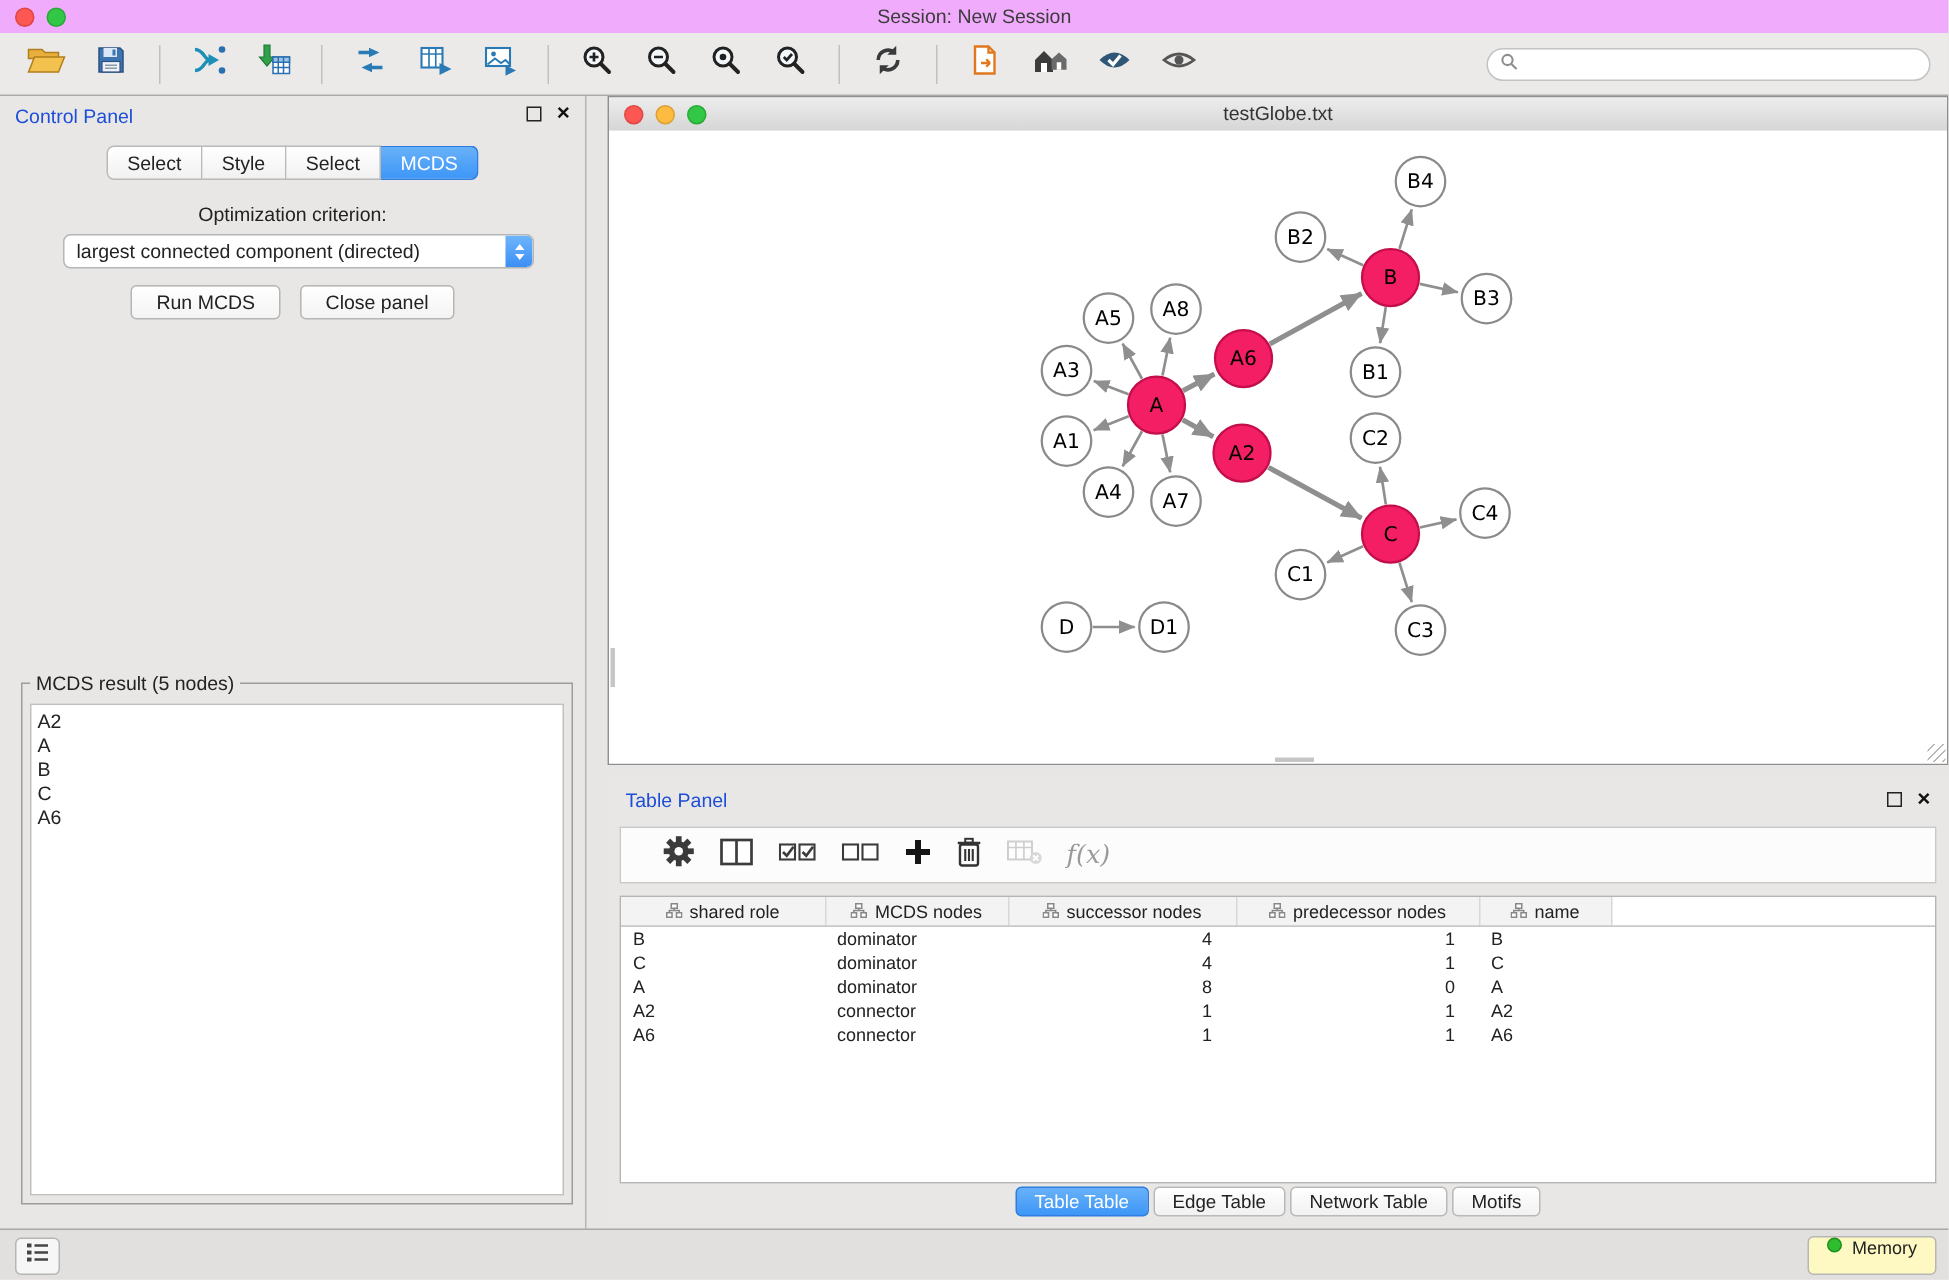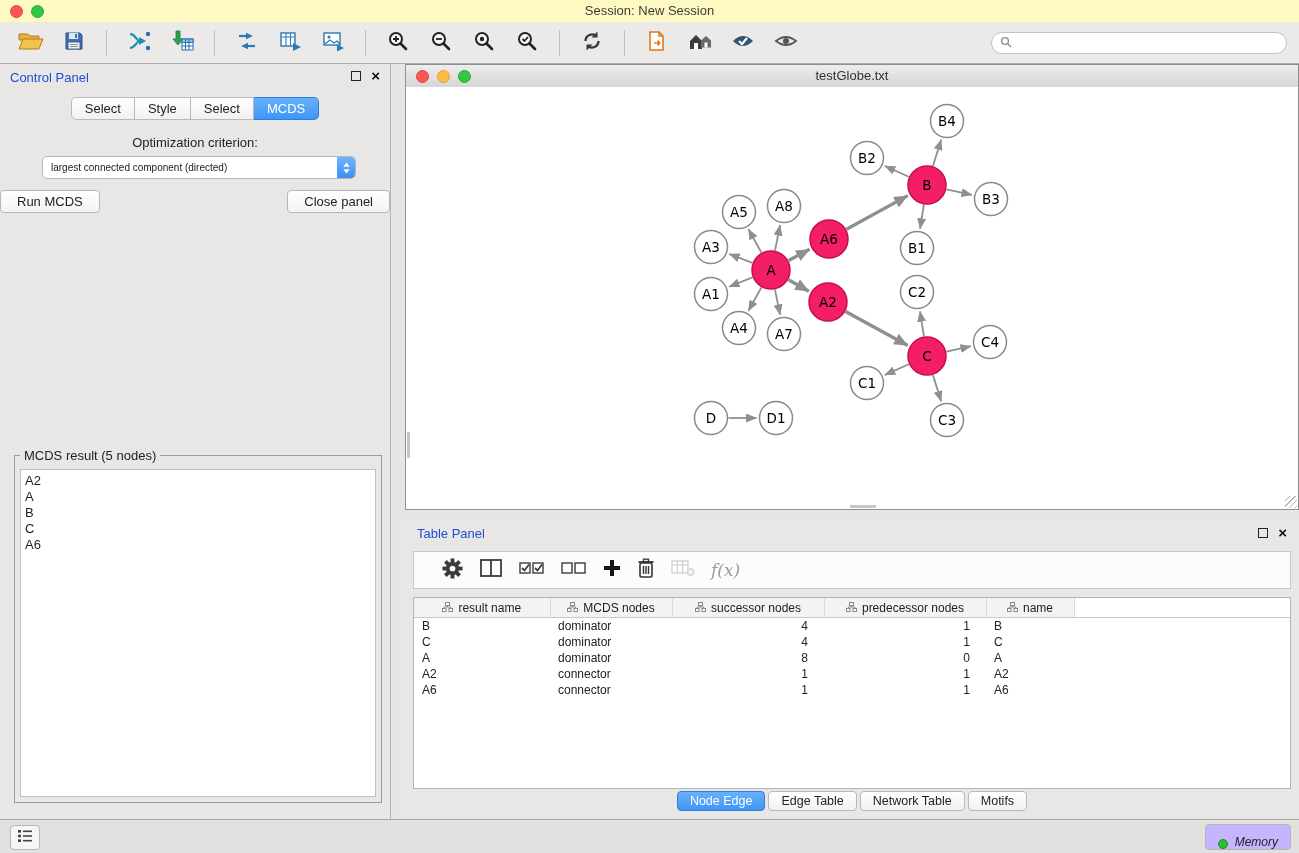--- a/index.html
+++ b/index.html
@@ -1,20 +1,20 @@
 <!DOCTYPE html>
 <html><head>
 <meta charset="utf-8">
 <style>
   html,body{margin:0;padding:0;}
   body{width:1299px;height:853px;position:relative;overflow:hidden;
        font-family:"Liberation Sans","DejaVu Sans",sans-serif;background:#E8E6E5;color:#222;}
 
   
-  .titlebar{position:absolute;top:0;left:0;right:0;height:22px;background:#fef9c3;
+  .titlebar{position:absolute;top:0;left:0;right:0;height:22px;background:#f0abfc;
             text-align:center;line-height:22px;font-size:13px;color:#3c3c3c;}
   .lights{position:absolute;left:10px;top:4.5px;display:flex;gap:8px;}
   .light{width:13px;height:13px;border-radius:50%;box-sizing:border-box;}
   .l-red{background:#FC5753;border:1px solid #DF4744;}
   .l-yellow{background:#FDBC40;border:1px solid #DE9F34;}
   .l-green{background:#33C748;border:1px solid #27AA35;}
 
   
   .toolbar{position:absolute;top:22px;left:0;right:0;height:42px;background:#ECEAE9;
            border-bottom:1px solid #ABABAB;display:flex;align-items:center;padding:0 12px;box-sizing:border-box;}
@@ -34,24 +34,24 @@
   .x-icon{font-size:15px;font-weight:700;color:#111;line-height:14px;}
   #cp-tabs{position:absolute;top:33px;left:0;right:0;display:flex;justify-content:center;}
   .cp-tab{padding:3px 13px;background:linear-gradient(#ffffff,#f1f1f1);border:1px solid #b9b9b9;
           border-left-width:0;font-size:13px;color:#222;}
   .cp-tab:first-child{border-left-width:1px;border-radius:5px 0 0 5px;}
   .cp-tab:last-child{border-radius:0 5px 5px 0;}
   .cp-tab.active{background:linear-gradient(#68B1F9,#3D96F7);color:#fff;border-color:#2F7DDE;}
   .opt-label{position:absolute;top:71px;left:0;right:0;text-align:center;font-size:13px;}
   .combo{position:absolute;top:92px;left:42px;width:314px;height:23px;background:#fff;border:1px solid #b6b6b6;
          border-radius:5px;display:flex;align-items:center;box-sizing:border-box;overflow:hidden;}
-  .combo-text{flex:1;font-size:10px;padding-left:8px;white-space:nowrap;}
+  .combo-text{flex:1;font-size:13px;padding-left:8px;white-space:nowrap;}
   .combo-stepper{width:18px;align-self:stretch;background:linear-gradient(#6FB5FB,#3B8FF5);
                  display:flex;align-items:center;justify-content:center;border-radius:0 4px 4px 0;}
-  .cp-buttons{position:absolute;top:126px;left:0;right:0;display:flex;justify-content:space-between;gap:13px;}
+  .cp-buttons{position:absolute;top:126px;left:0;right:0;display:flex;justify-content:center;gap:13px;}
   .mac-btn{height:23px;padding:0 16px;background:linear-gradient(#ffffff,#f3f3f3);border:1px solid #b6b6b6;
            border-radius:4px;font-size:13px;font-family:inherit;color:#222;}
   .groupbox{position:absolute;top:391px;left:14px;width:366px;height:346px;border:1px solid #9c9c9c;}
   .groupbox-title{position:absolute;top:-8px;left:5px;background:#E9E7E6;padding:0 4px;font-size:13px;}
   .mcds-list{position:absolute;top:13px;left:5px;right:5px;bottom:5px;background:#fff;
              border:1px solid #c0c0c0;font-size:13px;line-height:16px;padding:3px 0 0 4px;box-sizing:border-box;}
 
   
   .network-window{position:absolute;left:405px;top:64px;width:894px;height:446px;background:#fff;
                   border:1px solid #8f8f8f;box-sizing:border-box;}
@@ -80,22 +80,22 @@
   td.num{text-align:right;padding-right:16px;}
   #tp-tabs{position:absolute;bottom:5px;left:0;right:0;display:flex;justify-content:center;gap:3px;}
   .bottom-tab{padding:2px 12px;background:linear-gradient(#ffffff,#f1f1f1);border:1px solid #b9b9b9;
               border-radius:4px;font-size:12.5px;color:#222;}
   .bottom-tab.active{background:linear-gradient(#68B1F9,#3D96F7);color:#fff;border-color:#2F7DDE;}
 
   
   .statusbar{position:absolute;left:0;bottom:0;right:0;height:33px;background:#E2E0DF;border-top:1px solid #A8A8A8;}
   .list-btn{position:absolute;left:10px;top:5px;width:28px;height:23px;background:#f6f6f6;border:1px solid #b6b6b6;
             border-radius:4px;display:flex;align-items:center;justify-content:center;}
-  .memory-btn{position:absolute;right:8px;top:4px;height:24px;padding:0 12px;background:#c4b5fd;
-              border:1px solid #b6b6b6;border-radius:4px;display:flex;align-items:flex-end;gap:7px;font-size:12px;font-style:italic;}
+  .memory-btn{position:absolute;right:8px;top:4px;height:24px;padding:0 12px;background:#fef9c3;
+              border:1px solid #b6b6b6;border-radius:4px;display:flex;align-items:flex-start;gap:7px;font-size:12px;}
   .mem-dot{width:10px;height:10px;border-radius:50%;background:#2EBD2E;border:1px solid #1F8F1F;box-sizing:border-box;}
 </style>
 </head>
 <body>
 
 <div class="titlebar">
   <div class="lights">
     <span class="light l-red"></span>
     <span class="light l-green"></span>
   </div>
@@ -482,21 +482,21 @@
         <thead>
           <tr>
             <th>
               <span class="th-inner">
                 <span><svg width="11" height="10" viewBox="0 0 11 10">
                     <rect x="3.5" y="0.5" width="4" height="3" fill="#fff" stroke="#888"></rect>
                     <rect x="0.5" y="6.5" width="3.5" height="3" fill="#fff" stroke="#888"></rect>
                     <rect x="7" y="6.5" width="3.5" height="3" fill="#fff" stroke="#888"></rect>
                     <path d="M5.5 3.5 v1.5 M2.2 6.5 V5 h6.6 v1.5" stroke="#888" fill="none"></path>
                   </svg></span>
-                <span>result name</span>
+                <span>shared role</span>
               </span>
             </th>
             <th>
               <span class="th-inner">
                 <span><svg width="11" height="10" viewBox="0 0 11 10">
                     <rect x="3.5" y="0.5" width="4" height="3" fill="#fff" stroke="#888"></rect>
                     <rect x="0.5" y="6.5" width="3.5" height="3" fill="#fff" stroke="#888"></rect>
                     <rect x="7" y="6.5" width="3.5" height="3" fill="#fff" stroke="#888"></rect>
                     <path d="M5.5 3.5 v1.5 M2.2 6.5 V5 h6.6 v1.5" stroke="#888" fill="none"></path>
                   </svg></span>
@@ -577,21 +577,21 @@
             <td>connector</td>
             <td class="num">1</td>
             <td class="num">1</td>
             <td>A6</td>
             <td></td>
           </tr>
         </tbody>
       </table>
   </div>
   <div id="tp-tabs">
-      <div class="bottom-tab active">Node Edge</div>
+      <div class="bottom-tab active">Table Table</div>
       <div class="bottom-tab">Edge Table</div>
       <div class="bottom-tab">Network Table</div>
       <div class="bottom-tab">Motifs</div>
     </div>
 </div>
 
 <div class="statusbar">
   <div class="list-btn">
     <span><svg width="16" height="14" viewBox="0 0 16 14">
           <rect x="1" y="1" width="3" height="2.6" fill="#444"></rect>

